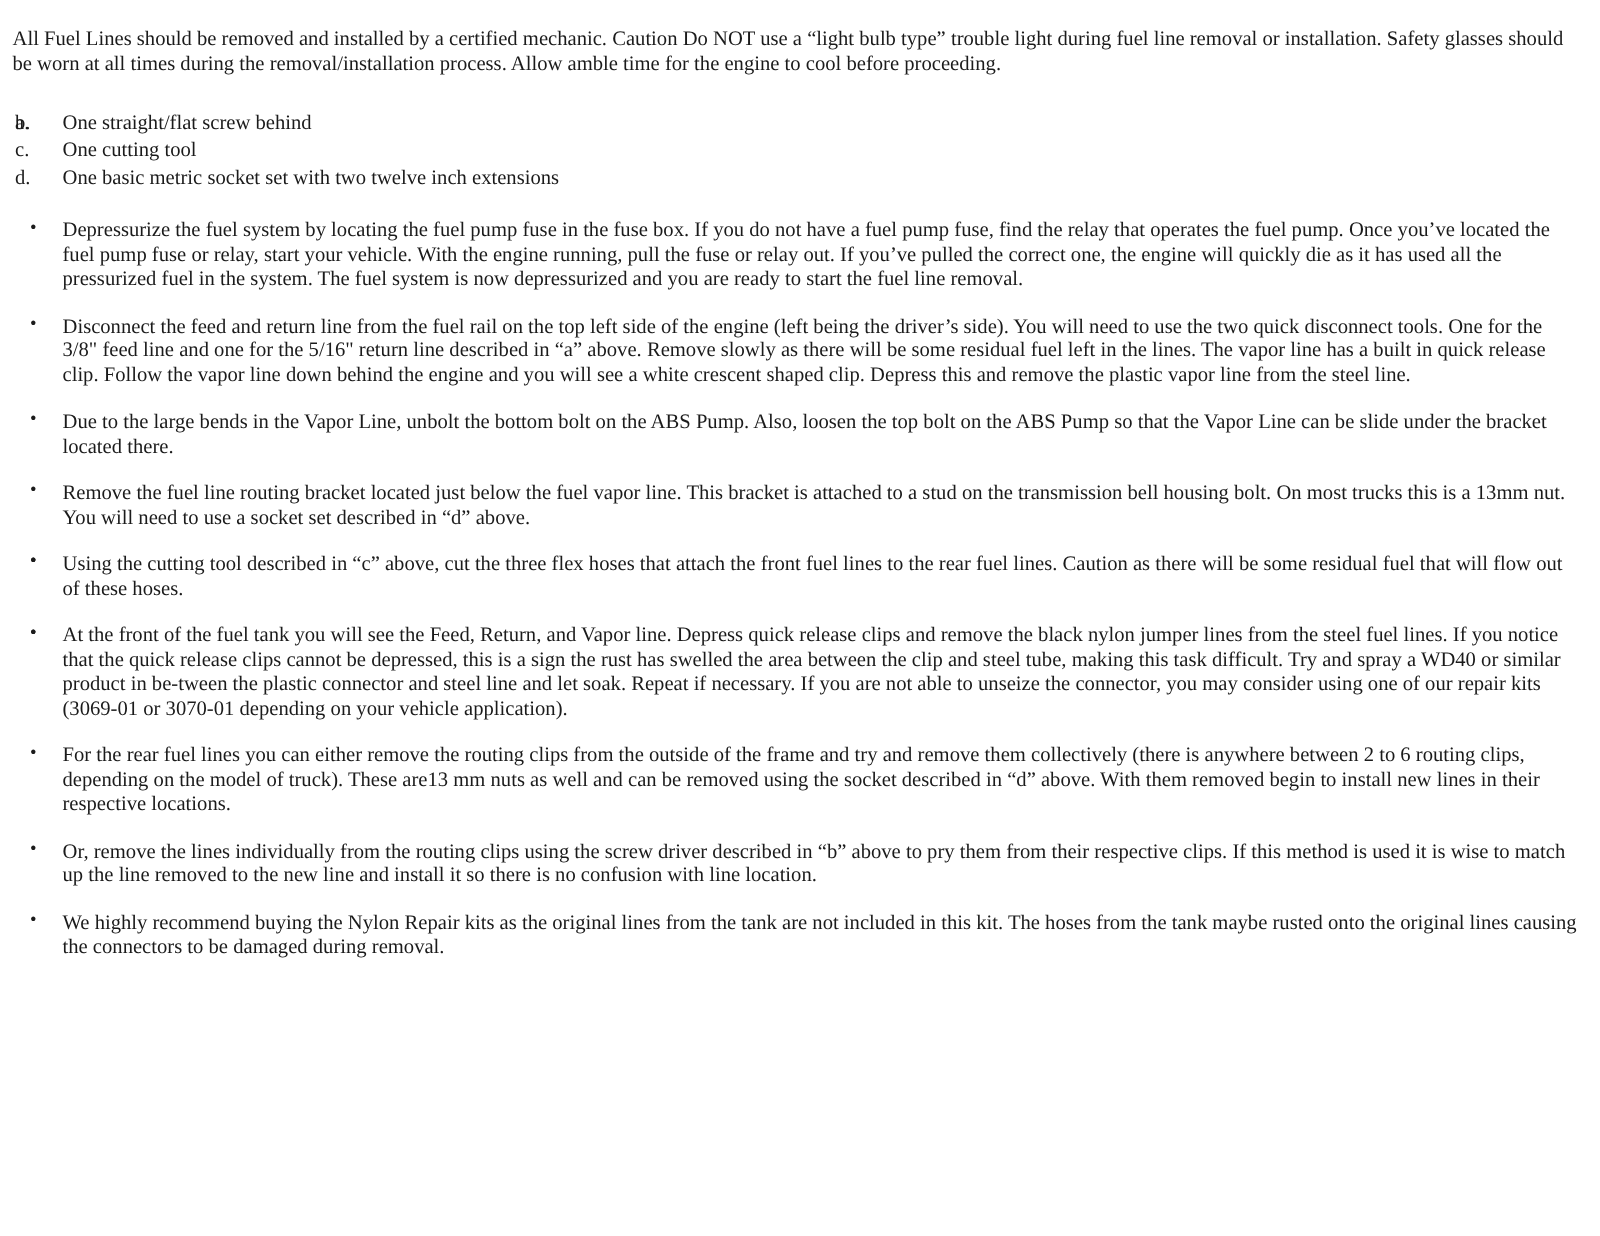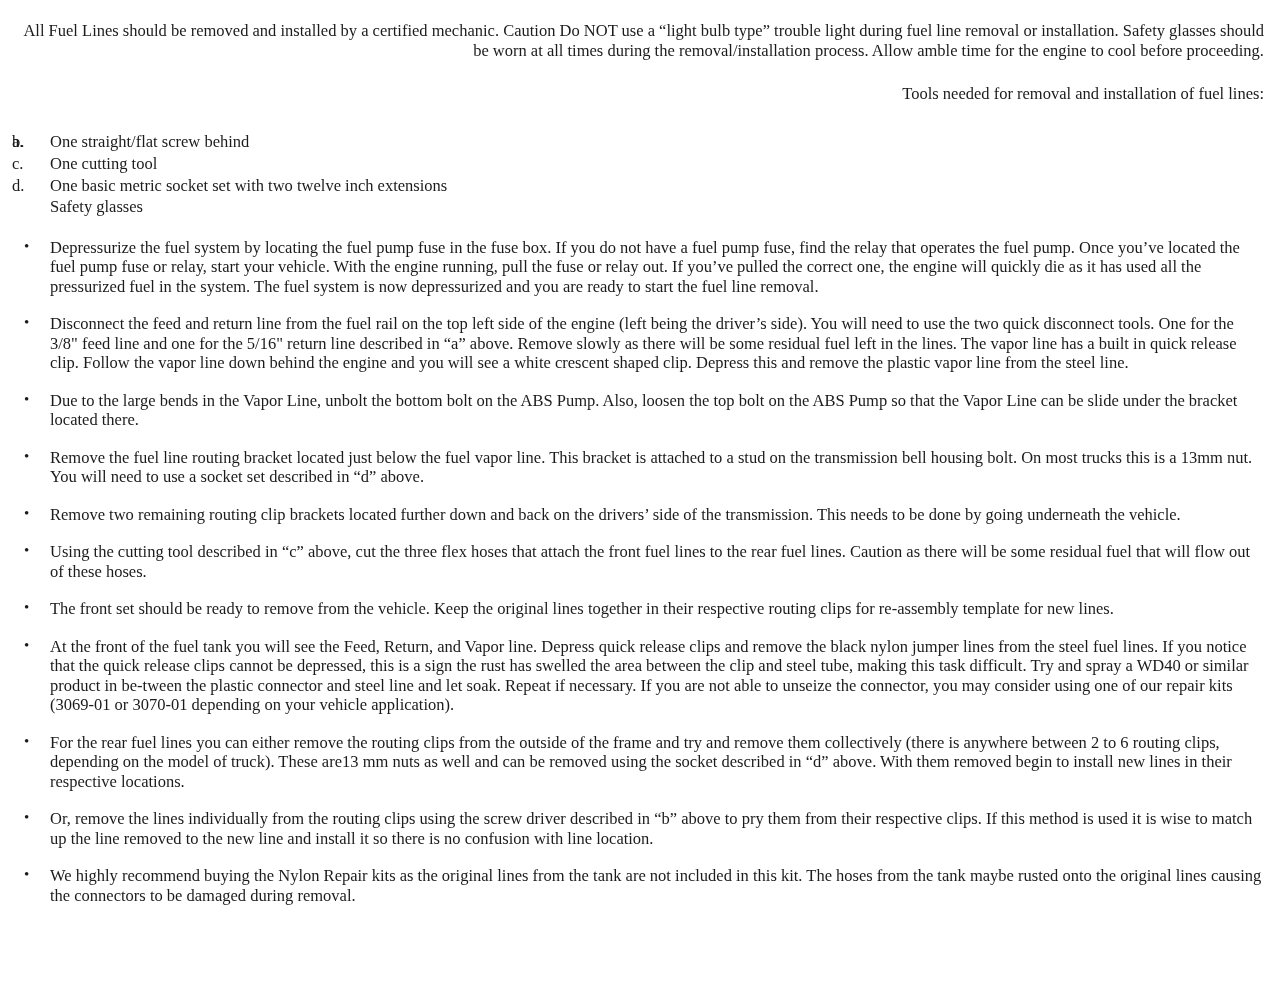--- a/index.html
+++ b/index.html
@@ -34,21 +34,20 @@
     letter-spacing: 0.2px;
   }
   .u {
     border-bottom: 2px solid #161616;
     padding-bottom: 1px;
   }
   .body {
     font-size: 16.5px;
     line-height: 19.5px;
     margin: 0;
-    text-align: right;
   }
   .intro {
     margin-top: 17px;
   }
   .tools-heading {
     margin-top: 24px;
   }
   .tools-list {
     margin-top: 27px;
   }
@@ -84,41 +83,36 @@
   }
 </style>
 </head>
 <body>
 
 <div class="page">
 
 
   <p class="body intro">All Fuel Lines should be removed and installed by a certified mechanic. Caution Do NOT use a “light bulb type” trouble light during fuel line removal or installation. Safety glasses should be worn at all times during the removal/installation process. Allow amble time for the engine to cool before proceeding.</p>
 
-  <p class="body tools-heading">Tools needed for removal and installation of fuel lines:</p>
 
   <div class="tools-list">
     <div class="tool-item">
       <span class="tool-label">a.</span>
     </div>
     <div class="tool-item">
       <span class="tool-label">b.</span>
       <span>One straight/flat screw behind</span>
     </div>
     <div class="tool-item">
       <span class="tool-label">c.</span>
       <span>One cutting tool</span>
     </div>
     <div class="tool-item">
       <span class="tool-label">d.</span>
       <span>One basic metric socket set with two twelve inch extensions</span>
-    </div>
-    <div class="tool-item cont">
-      <span class="tool-label"></span>
-      <span>Safety glasses</span>
     </div>
   </div>
 
 
   <div class="steps">
     <div class="step">
       <span class="bullet">•</span>
       <span>Depressurize the fuel system by locating the fuel pump fuse in the fuse box. If you do not have a fuel pump fuse, find the relay that operates the fuel pump. Once you’ve located the fuel pump fuse or relay, start your vehicle. With the engine running, pull the fuse or relay out. If you’ve pulled the correct one, the engine will quickly die as it has used all the pressurized fuel in the system. The fuel system is now depressurized and you are ready to start the fuel line removal.</span>
     </div>
     <div class="step">
@@ -128,29 +122,27 @@
     <div class="step">
       <span class="bullet">•</span>
       <span>Due to the large bends in the Vapor Line, unbolt the bottom bolt on the ABS Pump. Also, loosen the top bolt on the ABS Pump so that the Vapor Line can be slide under the bracket located there.</span>
     </div>
     <div class="step">
       <span class="bullet">•</span>
       <span>Remove the fuel line routing bracket located just below the fuel vapor line. This bracket is attached to a stud on the transmission bell housing bolt. On most trucks this is a 13mm nut. You will need to use a socket set described in “d” above.</span>
     </div>
     <div class="step">
       <span class="bullet">•</span>
-      <span>Remove two remaining routing clip brackets located further down and back on the drivers’ side of the transmission. This needs to be done by going underneath the vehicle.</span>
     </div>
     <div class="step">
       <span class="bullet">•</span>
       <span>Using the cutting tool described in “c” above, cut the three flex hoses that attach the front fuel lines to the rear fuel lines. Caution as there will be some residual fuel that will flow out of these hoses.</span>
     </div>
     <div class="step">
       <span class="bullet">•</span>
-      <span>The front set should be ready to remove from the vehicle. Keep the original lines together in their respective routing clips for re-assembly template for new lines.</span>
     </div>
     <div class="step">
       <span class="bullet">•</span>
       <span>At the front of the fuel tank you will see the Feed, Return, and Vapor line. Depress quick release clips and remove the black nylon jumper lines from the steel fuel lines. If you notice that the quick release clips cannot be depressed, this is a sign the rust has swelled the area between the clip and steel tube, making this task difficult. Try and spray a WD40 or similar product in be-tween the plastic connector and steel line and let soak. Repeat if necessary. If you are not able to unseize the connector, you may consider using one of our repair kits (3069-01 or 3070-01 depending on your vehicle application).</span>
     </div>
     <div class="step">
       <span class="bullet">•</span>
       <span>For the rear fuel lines you can either remove the routing clips from the outside of the frame and try and remove them collectively (there is anywhere between 2 to 6 routing clips, depending on the model of truck). These are13 mm nuts as well and can be removed using the socket described in “d” above. With them removed begin to install new lines in their respective locations.</span>
     </div>
     <div class="step">

